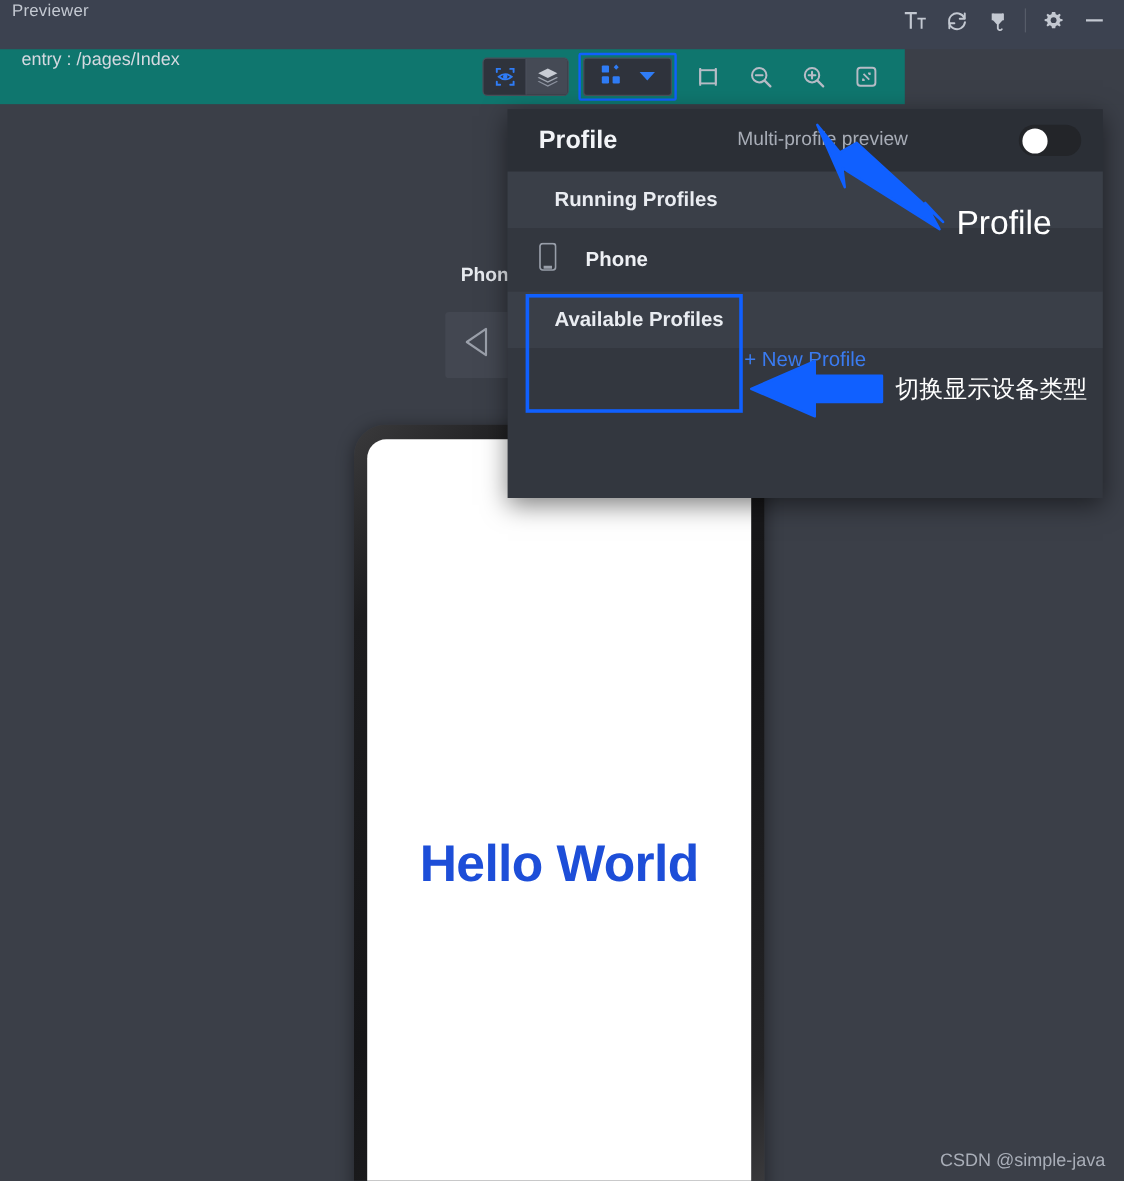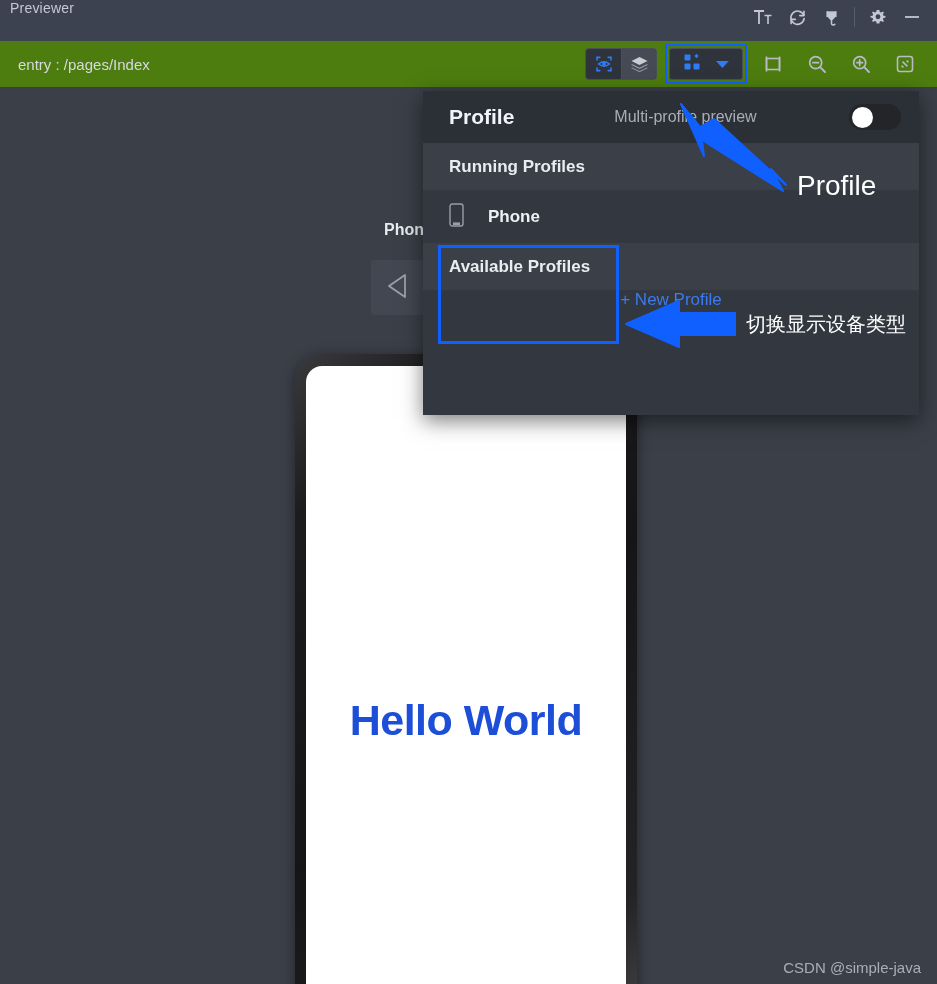--- a/index.html
+++ b/index.html
@@ -24,23 +24,23 @@
     margin-left: auto; display: flex; align-items: center; gap: 0px; padding-right: 8px;
   }
   .tb-btn {
     width: 34px; height: 34px; display: flex; align-items: center; justify-content: center;
     color: #c3c8d1;
   }
   .tb-sep { width: 1px; height: 20px; background: #565c68; margin: 0 6px; }
 
   
   .toolbar2 {
-    position: absolute; left: 0; top: 41px; width: 937px; height: 46px;
-    background: #4d7c0f;
-    display: flex; align-items: center;
+    position: absolute; left: 0; top: 41px; width: 754px; height: 46px;
+    background: #0f766e;
+    display: flex; 
   }
   .entry-label { margin-left: 18px; color: #d5d9e0; font-size: 15px; }
   .tools { margin-left: auto; display: flex; align-items: center; padding-right: 14px; gap: 8px; }
 
   .seggroup {
     display: flex; align-items: center;
     background: #2f333c; border: 1px solid #4a4f5a; border-radius: 4px; overflow: hidden;
   }
   .seg {
     width: 35px; height: 30px; display: flex; align-items: center; justify-content: center;
@@ -103,21 +103,21 @@
   .dd-title { color: #f2f4f7; font-size: 21px; font-weight: bold; }
   .dd-mpp { margin-left: 100px; color: #a8adb7; font-size: 16px; }
   .dd-toggle {
     margin-left: auto; width: 52px; height: 26px; border-radius: 13px;
     background: #232529; display: flex; align-items: center; padding: 0 3px;
   }
   .dd-knob { width: 21px; height: 21px; border-radius: 50%; background: #ffffff; }
 
   .dd-section {
     height: 47px; background: #3a3f48; display: flex; align-items: center;
-    padding-left: 26px; color: #e9ecf1; font-size: 17px; font-weight: bold;
+    padding-left: 39px; color: #e9ecf1; font-size: 17px; font-weight: bold;
   }
   .dd-item {
     height: 53px; background: #33373f; display: flex; align-items: center;
     padding-left: 26px; gap: 24px;
   }
   .dd-item-label { color: #eef0f4; font-size: 17px; font-weight: bold; }
   .dd-footer {
     height: 62px; display: flex; align-items: flex-start; justify-content: center;
   }
   .dd-new { color: #3a7bf0; font-size: 17px; }

